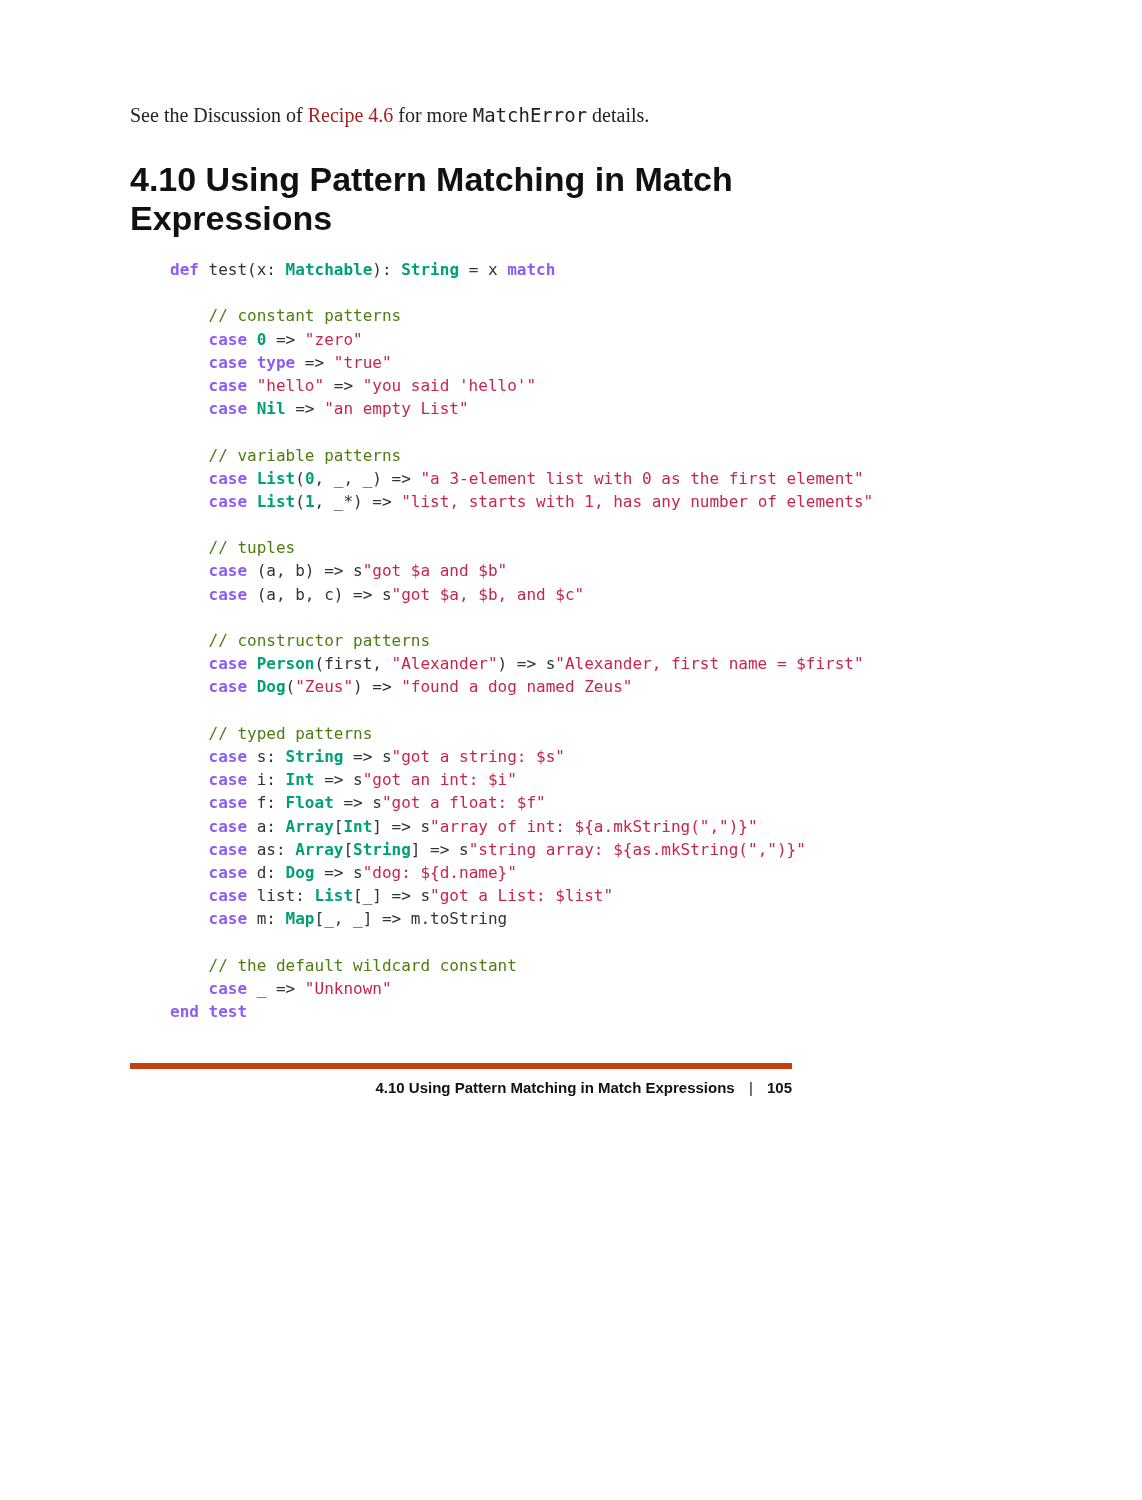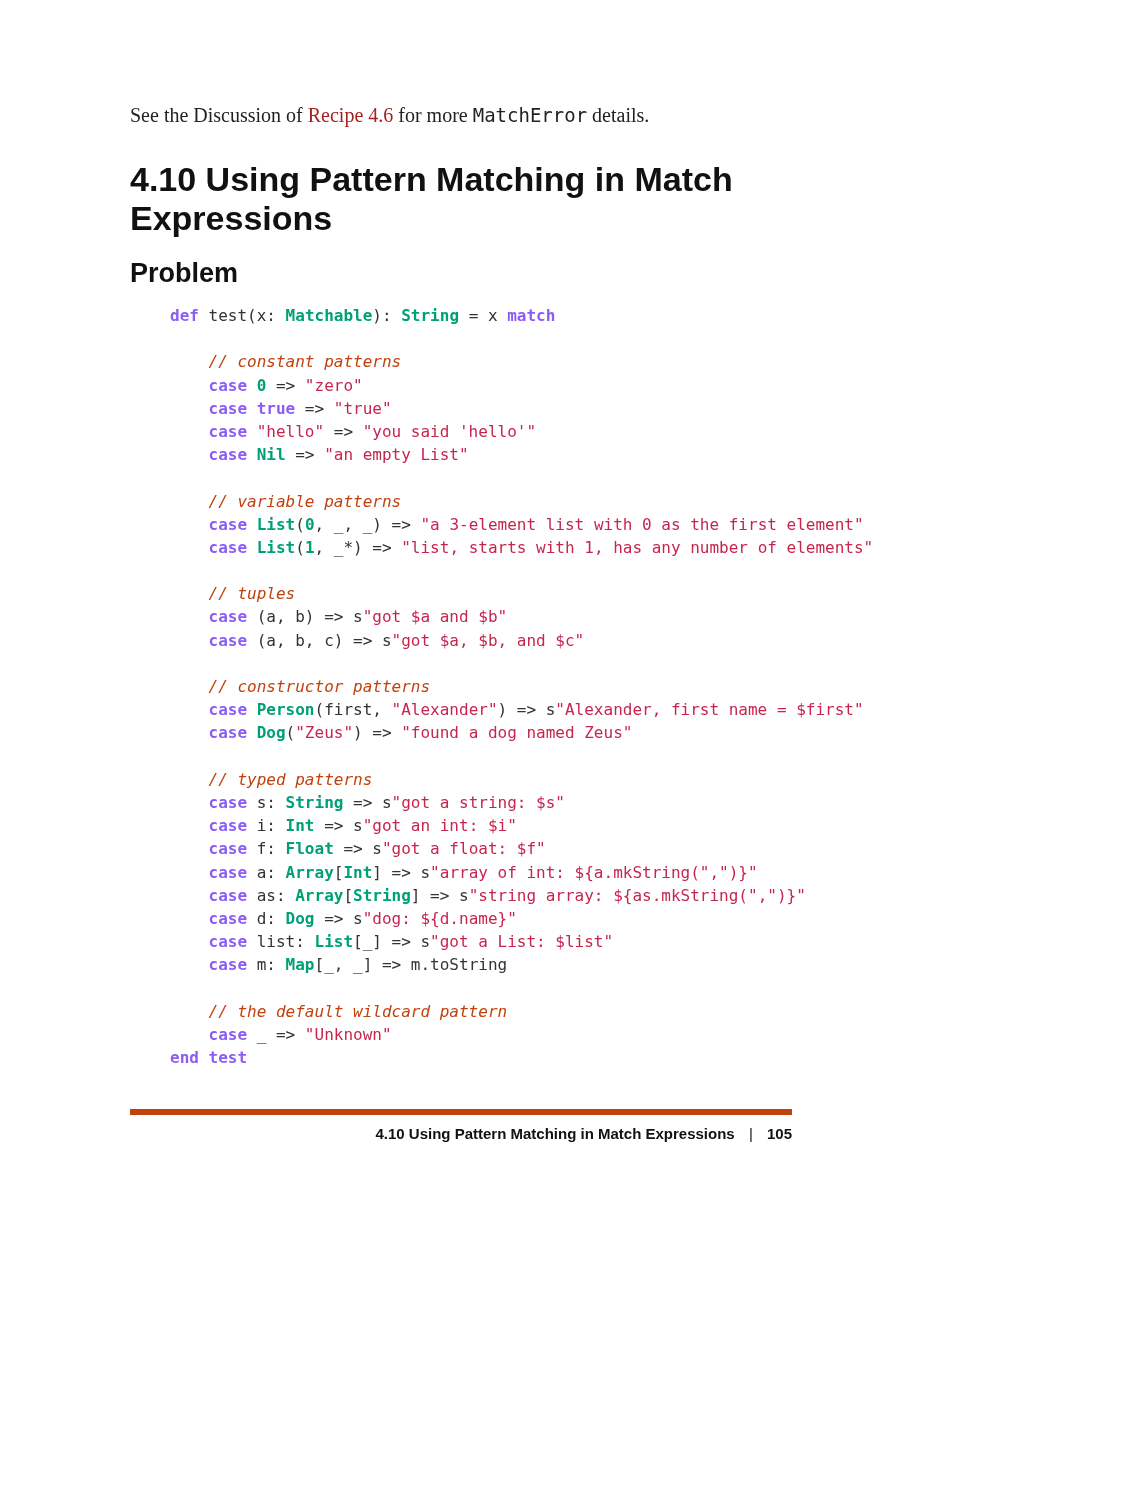--- a/index.html
+++ b/index.html
@@ -56,21 +56,21 @@
     font-size: 16px;
     line-height: 1.45;
     margin: 10px 0 30px 40px;
     white-space: pre;
     color: #333;
   }
   .kw { color: #8b5cf6; font-weight: bold; }
   .type { color: #00a077; font-weight: bold; }
   .num { color: #00a077; font-weight: bold; }
   .str { color: #c7254e; }
-  .cmt { color: #c2410c; font-style: italic; }
+  .cmt { color: #4d7c0f; }
   .footer-line {
     border-top: 6px solid #c2410c;
     margin-top: 40px;
     padding-top: 10px;
   }
   .footer {
     font-family: 'Myriad Pro', 'Segoe UI', 'Helvetica Neue', Arial, sans-serif;
     font-size: 15px;
     font-weight: 700;
     text-align: right;
@@ -85,30 +85,29 @@
 <body>
 
 <div class="page">
 
   <div class="intro">
     <span>See the Discussion of </span><span class="link">Recipe 4.6</span><span> for more </span><span class="mono">MatchError</span><span> details.</span>
   </div>
 
   <h1 class="section-title">4.10 Using Pattern Matching in Match Expressions</h1>
 
-  <h2 class="subsection">Problem</h2>
 
 
 
 
 <pre class="code"><span class="kw">def</span><span> test(x: </span><span class="type">Matchable</span><span>): </span><span class="type">String</span><span> = x </span><span class="kw">match</span>
 
     <span class="cmt">// constant patterns</span>
     <span class="kw">case</span><span class="num"> 0</span><span> =&gt; </span><span class="str">"zero"</span>
-    <span class="kw">case</span><span class="kw"> true</span><span> =&gt; </span><span class="str">"true"</span>
+    <span class="kw">case</span><span class="kw"> type</span><span> =&gt; </span><span class="str">"true"</span>
     <span class="kw">case</span><span class="str"> "hello"</span><span> =&gt; </span><span class="str">"you said 'hello'"</span>
     <span class="kw">case</span><span class="type"> Nil</span><span> =&gt; </span><span class="str">"an empty List"</span>
 
     <span class="cmt">// variable patterns</span>
     <span class="kw">case</span><span class="type"> List</span><span>(</span><span class="num">0</span><span>, _, _) =&gt; </span><span class="str">"a 3-element list with 0 as the first element"</span>
     <span class="kw">case</span><span class="type"> List</span><span>(</span><span class="num">1</span><span>, _*) =&gt; </span><span class="str">"list, starts with 1, has any number of elements"</span>
 
     <span class="cmt">// tuples</span>
     <span class="kw">case</span><span> (a, b) =&gt; s</span><span class="str">"got $a and $b"</span>
     <span class="kw">case</span><span> (a, b, c) =&gt; s</span><span class="str">"got $a, $b, and $c"</span>
@@ -120,21 +119,21 @@
     <span class="cmt">// typed patterns</span>
     <span class="kw">case</span><span> s: </span><span class="type">String</span><span> =&gt; s</span><span class="str">"got a string: $s"</span>
     <span class="kw">case</span><span> i: </span><span class="type">Int</span><span> =&gt; s</span><span class="str">"got an int: $i"</span>
     <span class="kw">case</span><span> f: </span><span class="type">Float</span><span> =&gt; s</span><span class="str">"got a float: $f"</span>
     <span class="kw">case</span><span> a: </span><span class="type">Array</span><span>[</span><span class="type">Int</span><span>] =&gt; s</span><span class="str">"array of int: ${a.mkString(",")}"</span>
     <span class="kw">case</span><span> as: </span><span class="type">Array</span><span>[</span><span class="type">String</span><span>] =&gt; s</span><span class="str">"string array: ${as.mkString(",")}"</span>
     <span class="kw">case</span><span> d: </span><span class="type">Dog</span><span> =&gt; s</span><span class="str">"dog: ${d.name}"</span>
     <span class="kw">case</span><span> list: </span><span class="type">List</span><span>[_] =&gt; s</span><span class="str">"got a List: $list"</span>
     <span class="kw">case</span><span> m: </span><span class="type">Map</span><span>[_, _] =&gt; m.toString</span>
 
-    <span class="cmt">// the default wildcard pattern</span>
+    <span class="cmt">// the default wildcard constant</span>
     <span class="kw">case</span><span> _ =&gt; </span><span class="str">"Unknown"</span>
 <span class="kw">end</span><span class="kw"> test</span></pre>
 
   <div class="footer-line">
     <div class="footer">
       <span>4.10 Using Pattern Matching in Match Expressions</span>
       <span class="sep">|</span>
       <span>105</span>
     </div>
   </div>

